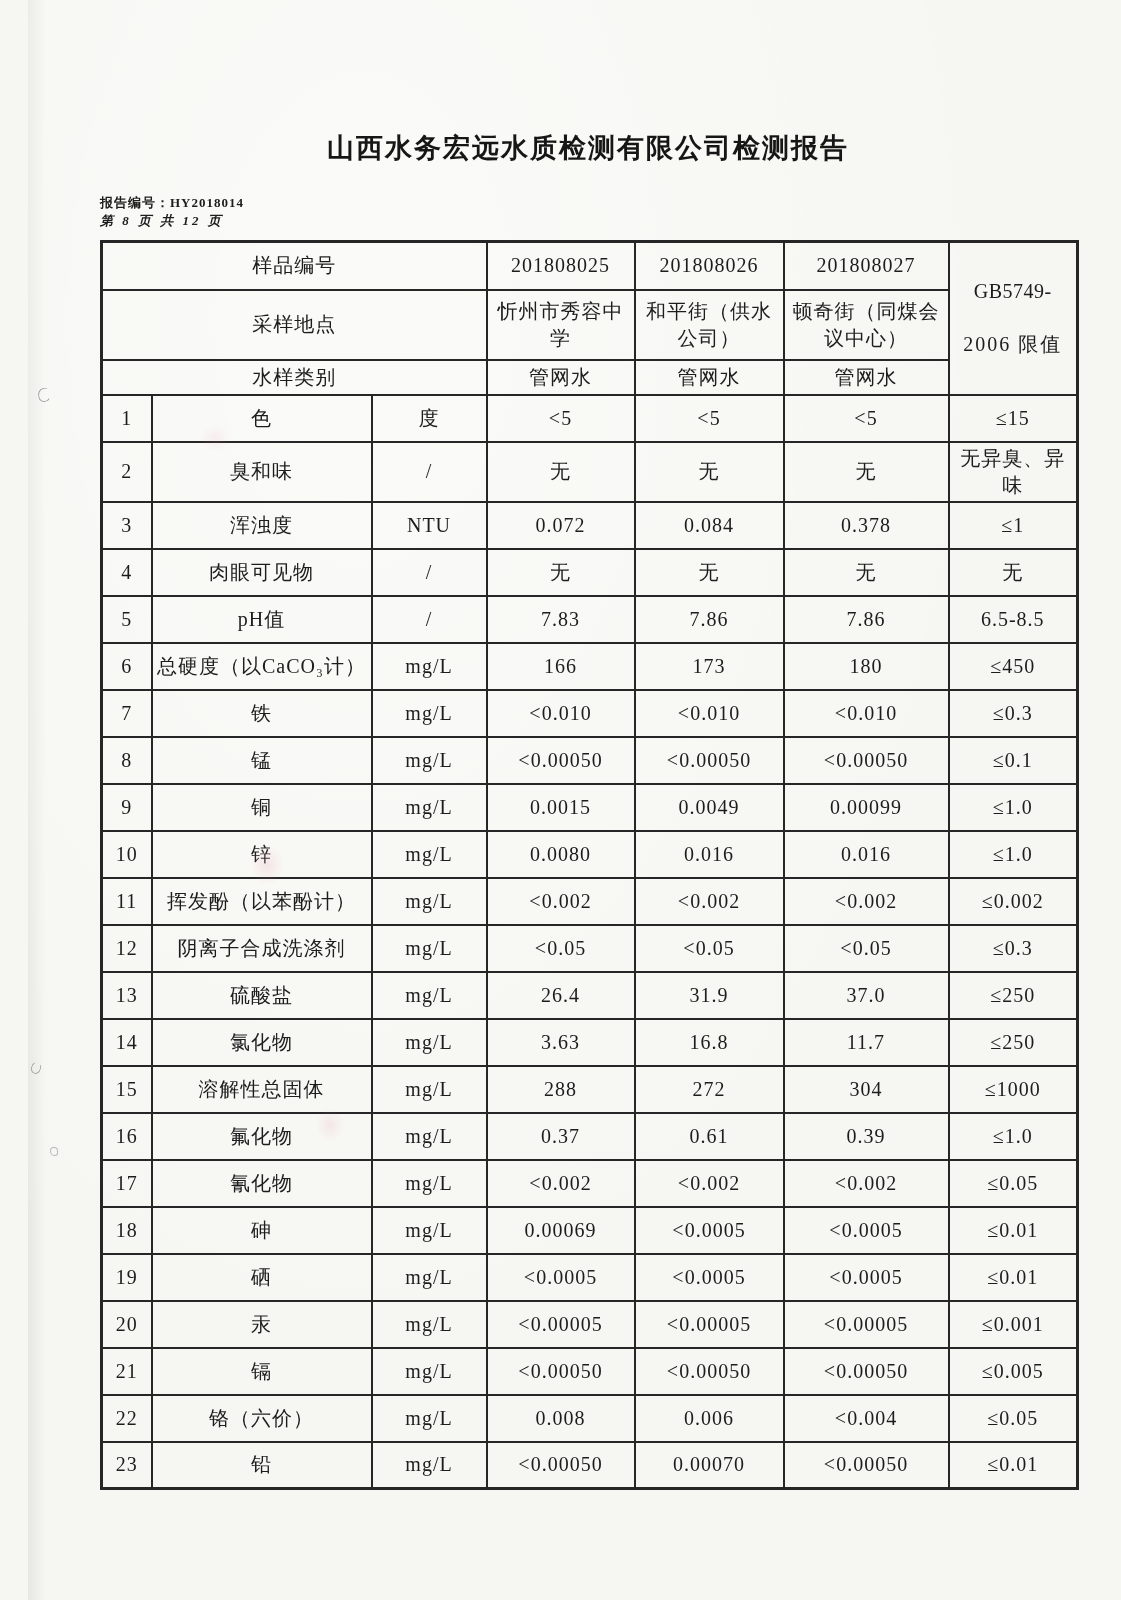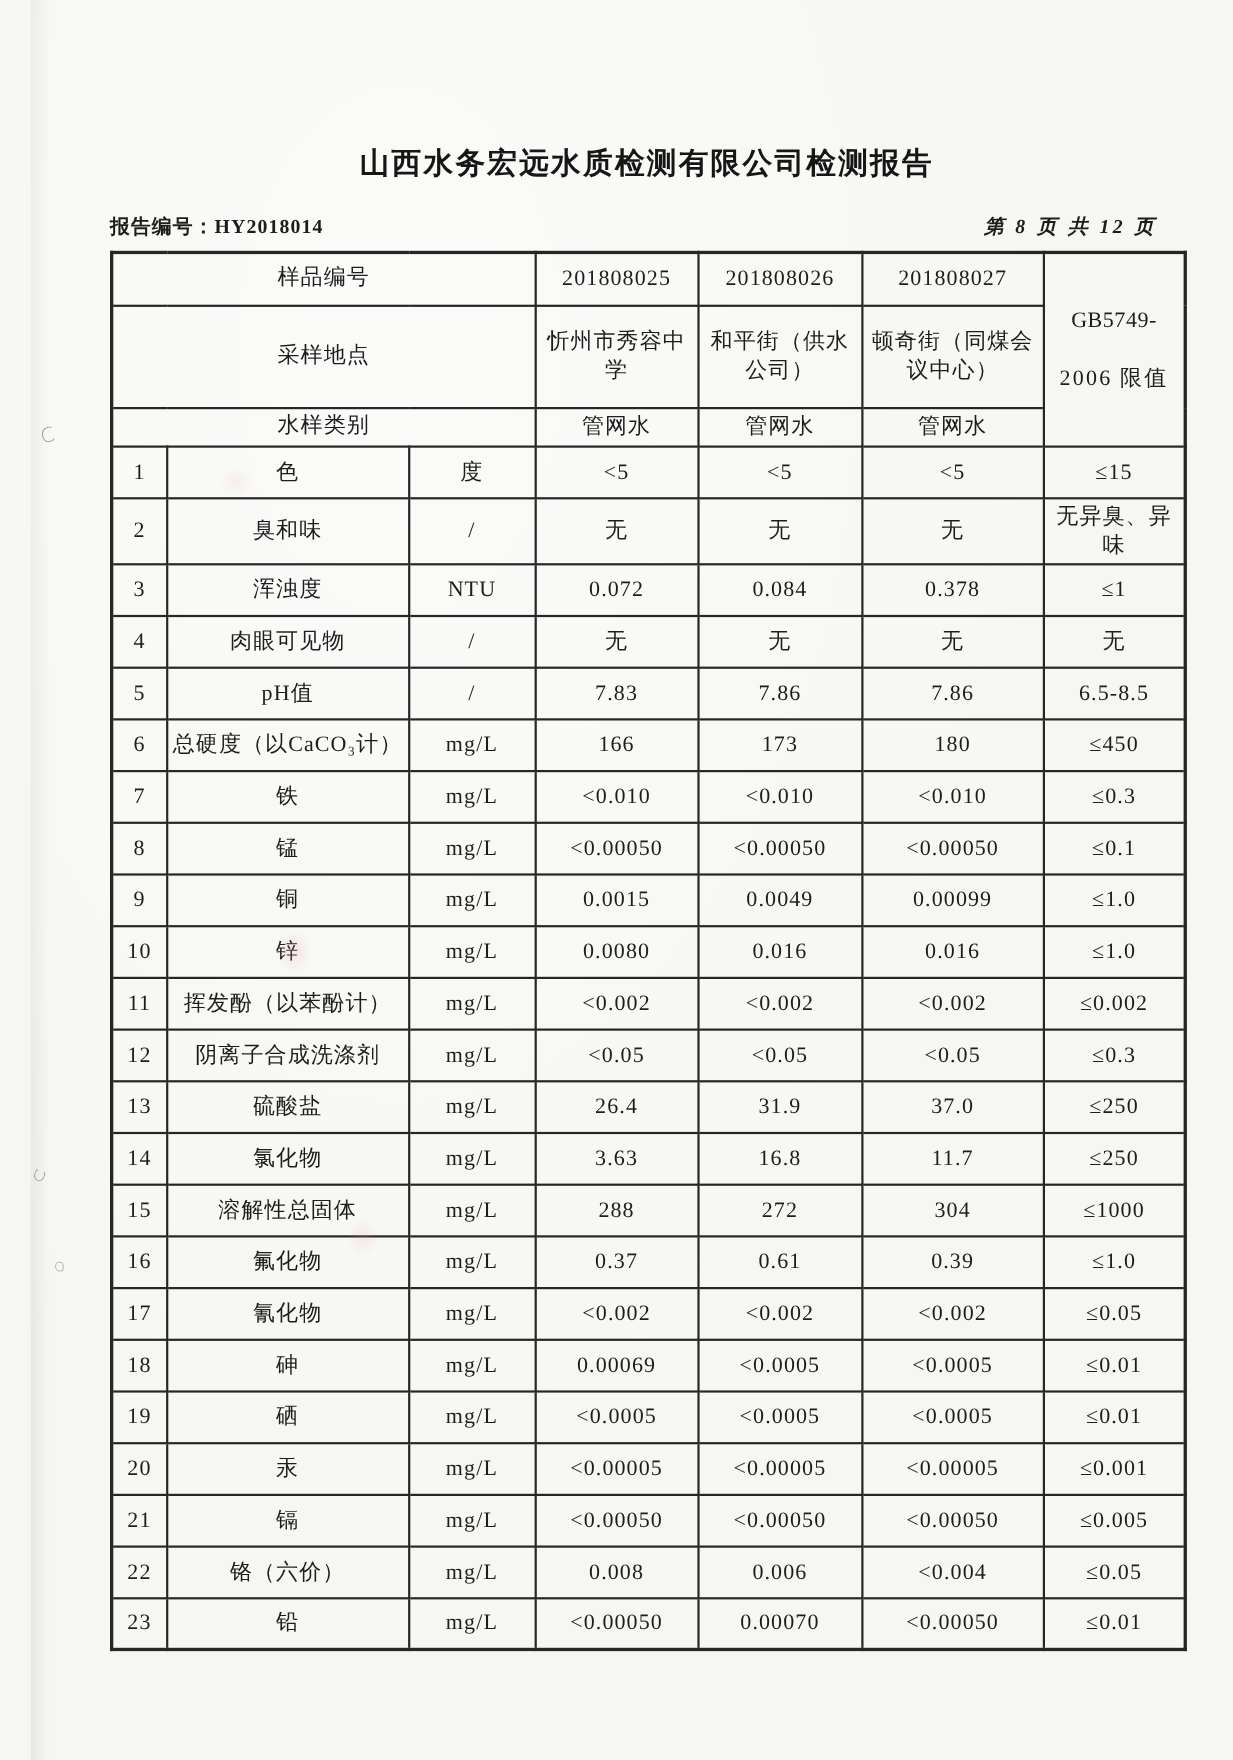--- a/index.html
+++ b/index.html
@@ -33,22 +33,23 @@
     font-size: 27px;
     letter-spacing: 2px;
     color: #161616;
   }
   .meta {
     display: flex;
     justify-content: space-between;
     align-items: baseline;
     margin-top: 28px;
     font-weight: bold;
-    font-size: 18px;
+    font-size: 13px;
     letter-spacing: 1px;
+    flex-direction: column;
   }
   .meta .pageno { padding-right: 24px; letter-spacing: 3px; font-style: italic; }
   table.report {
     width: 976px;
     margin-top: 10px;
     border-collapse: collapse;
     table-layout: fixed;
     border: 3px solid var(--line);
   }
   table.report th, table.report td {
@@ -56,24 +57,24 @@
     font-weight: normal;
     font-size: 20px;
     text-align: center;
     vertical-align: middle;
     line-height: 1.35;
     padding: 2px 4px;
     letter-spacing: 1px;
     overflow: hidden;
   }
   tr.hr1 { height: 48px; }
-  tr.hr2 { height: 93px; }
+  tr.hr2 { height: 70px; }
   tr.hr3 { height: 35px; }
   tbody tr { height: 47px; }
-  th.lbl { letter-spacing: 6px; font-family: Liberation Mono, monospace; }
+  th.lbl { letter-spacing: 6px; }
   th.limit-head { font-size: 20px; letter-spacing: 1px; }
   th.limit-head .l1 { margin-bottom: 26px; letter-spacing: 0.5px; }
   th.limit-head .l2 { letter-spacing: 2px; }
   td.c-name { text-align: left; padding-left: 11px; letter-spacing: 1.5px; }
   
   .artifact { position: absolute; pointer-events: none; }
   .squiggle-1 {
     left: 10px; top: 388px; width: 12px; height: 14px;
     border: 1.5px solid rgba(90,90,95,0.55);
     border-radius: 60% 40% 50% 50%;

